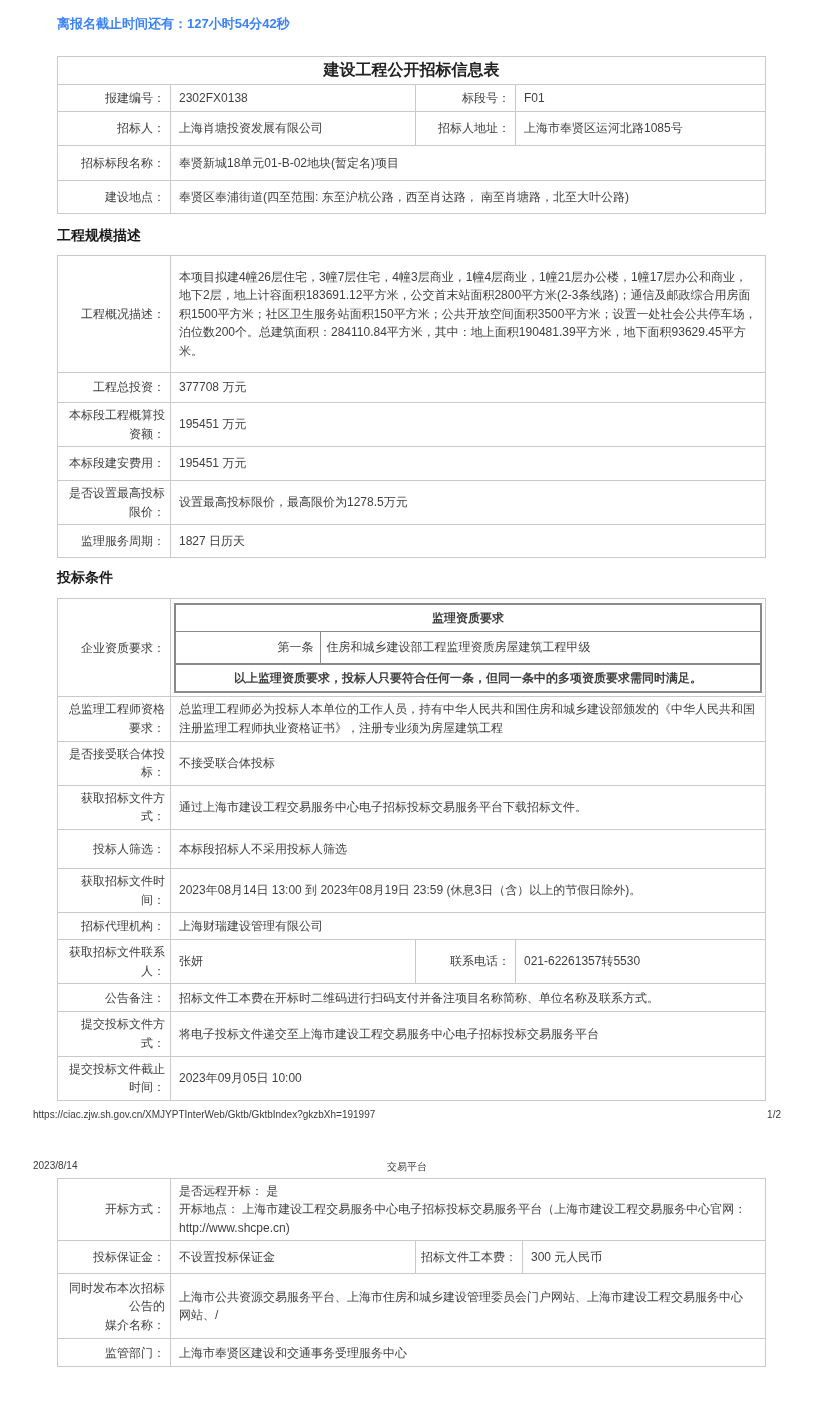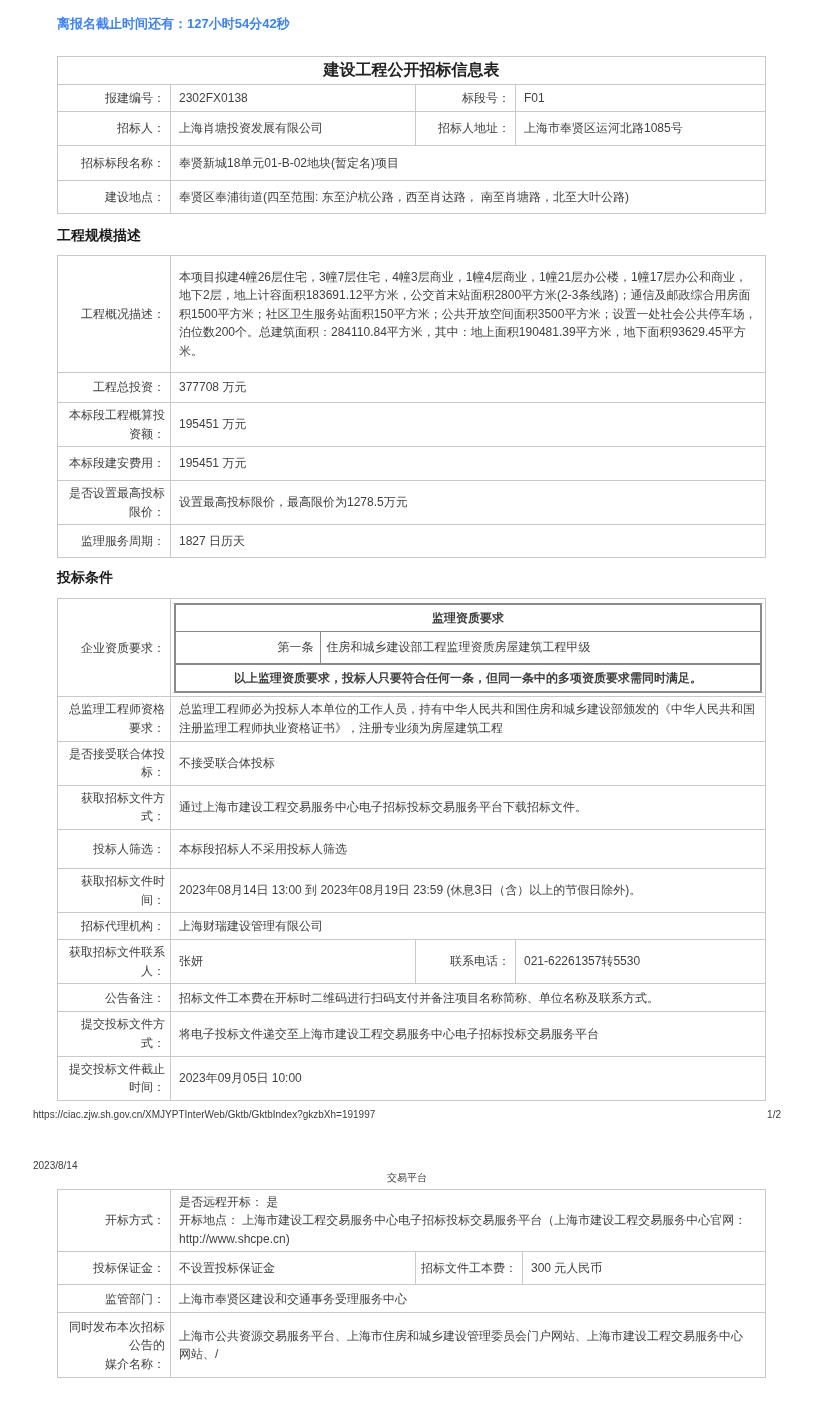--- a/index.html
+++ b/index.html
@@ -14,21 +14,21 @@
   .tbl tr.title-row td{text-align:center;font-weight:bold;font-size:16px;color:#222;}
   h3.sec{font-size:14px;line-height:18px;font-weight:bold;color:#1a1a1a;margin:12px 0 11px 0;}
   h3.sec2{margin:10px 0 12px 0;}
   td.nestwrap{padding:0 1px;}
   table.nested{border-collapse:collapse;width:calc(100% - 4px);margin:2px auto;table-layout:fixed;border:2px solid #8a8a8a;font-size:12px;}
   .nested td{border:1px solid #8a8a8a;vertical-align:middle;padding:2px 6px;}
   .nested tr.nhead td{font-weight:bold;text-align:center;}
   .nested td.no{text-align:right;}
   .nested tr.nnote td{font-weight:bold;text-align:center;border-top:2px solid #8a8a8a;}
   .pgfoot{margin:8px 43px 0 33px;display:flex;justify-content:space-between;font-size:10px;color:#3a3a3a;}
-  .pg2head{margin:40px 43px 0 33px;display:flex;font-size:10px;color:#3a3a3a;flex-direction:column;}
+  .pg2head{margin:40px 43px 0 33px;display:flex;font-size:10px;color:#3a3a3a;}
   .pg2head .l{flex:1;text-align:left;}
   .pg2head .c{flex:1;text-align:center;}
   .pg2head .r{flex:1;}
   .content2 table.tbl{margin-top:4px;}
 </style>
 </head>
 <body>
 
 <div class="page">
   <div class="content">
@@ -216,28 +216,28 @@
         <td class="val" colspan="3">是否远程开标： 是
 开标地点： 上海市建设工程交易服务中心电子招标投标交易服务平台（上海市建设工程交易服务中心官网：
 http://www.shcpe.cn)</td>
       </tr>
       <tr style="height:33px">
         <td class="lbl">投标保证金：</td>
         <td class="val">不设置投标保证金</td>
         <td class="lbl">招标文件工本费：</td>
         <td class="val">300 元人民币</td>
       </tr>
-      <tr style="height:28px">
-        <td class="lbl">监管部门：</td>
-        <td class="val" colspan="3">上海市奉贤区建设和交通事务受理服务中心</td>
-      </tr>
       <tr style="height:65px">
         <td class="lbl">同时发布本次招标
 公告的
 媒介名称：</td>
         <td class="val" colspan="3">上海市公共资源交易服务平台、上海市住房和城乡建设管理委员会门户网站、上海市建设工程交易服务中心
 网站、/</td>
       </tr>
+      <tr style="height:28px">
+        <td class="lbl">监管部门：</td>
+        <td class="val" colspan="3">上海市奉贤区建设和交通事务受理服务中心</td>
+      </tr>
     </tbody>
       </table>
 
   </div>
 </div>
 
 </body></html>

